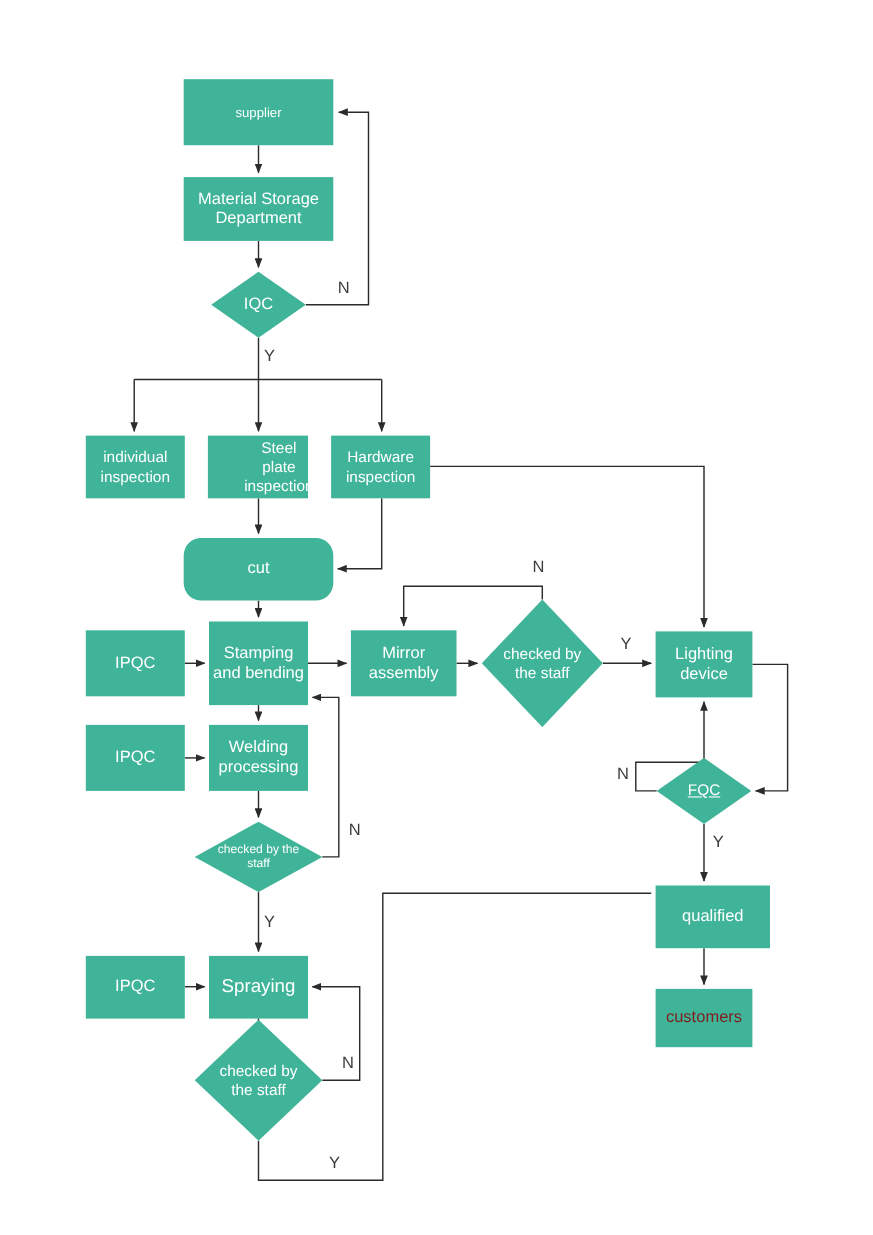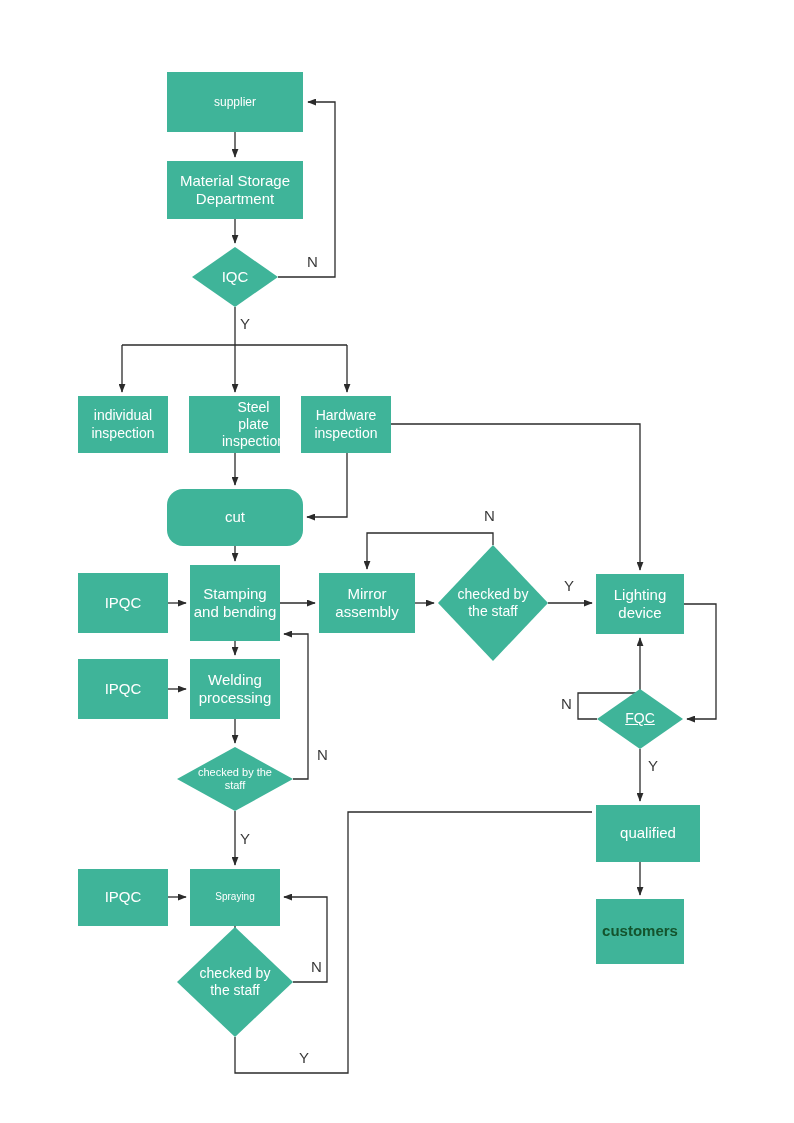--- a/index.html
+++ b/index.html
@@ -166,30 +166,30 @@
           <polygon points="50,0 100,50 50,100 0,50" fill="#3fb499"></polygon>
         </svg>
         <div class="dlabel">FQC</div>
       </div>
       <div class="node rect" style="left: 596px; top: 805px; width: 104px; height: 57px; font-size: 15px; color: rgb(255, 255, 255); background: rgb(63, 180, 153);">
         <span>qualified</span>
       </div>
       <div class="node rect" style="left: 78px; top: 869px; width: 90px; height: 57px; font-size: 15px; color: rgb(255, 255, 255); background: rgb(63, 180, 153);">
         <span>IPQC</span>
       </div>
-      <div class="node rect" style="left: 190px; top: 869px; width: 90px; height: 57px; font-size: 10px; color: rgb(255, 255, 255); background: rgb(63, 180, 153);">
+      <div class="node rect" style="left: 190px; top: 869px; width: 90px; height: 57px; font-size: 17px; color: rgb(255, 255, 255); background: rgb(63, 180, 153);">
         <span>Spraying</span>
       </div>
       <div class="node diamond" style="left: 177px; top: 927px; width: 116px; height: 110px; font-size: 14px; color: rgb(255, 255, 255);">
         <svg class="dshape" viewBox="0 0 100 100" preserveAspectRatio="none">
           <polygon points="50,0 100,50 50,100 0,50" fill="#3fb499"></polygon>
         </svg>
         <div class="dlabel">checked by the staff</div>
       </div>
-      <div class="node rect" style="left: 596px; top: 899px; width: 88px; height: 65px; font-size: 15px; color: #14532d; background: rgb(63, 180, 153); font-weight: bold;">
+      <div class="node rect" style="left: 596px; top: 899px; width: 88px; height: 53px; font-size: 15px; color: #7f1d1d; background: rgb(63, 180, 153);">
         <span>customers</span>
       </div>
     </div>
   <div id="labels-layer">
       <div class="edge-label" style="left: 307px; top: 254px; color: rgb(58, 58, 58);">N</div>
       <div class="edge-label" style="left: 240px; top: 316px; color: rgb(58, 58, 58);">Y</div>
       <div class="edge-label" style="left: 484px; top: 508px; color: rgb(58, 58, 58);">N</div>
       <div class="edge-label" style="left: 564px; top: 578px; color: rgb(58, 58, 58);">Y</div>
       <div class="edge-label" style="left: 317px; top: 747px; color: rgb(58, 58, 58);">N</div>
       <div class="edge-label" style="left: 240px; top: 831px; color: rgb(58, 58, 58);">Y</div>

